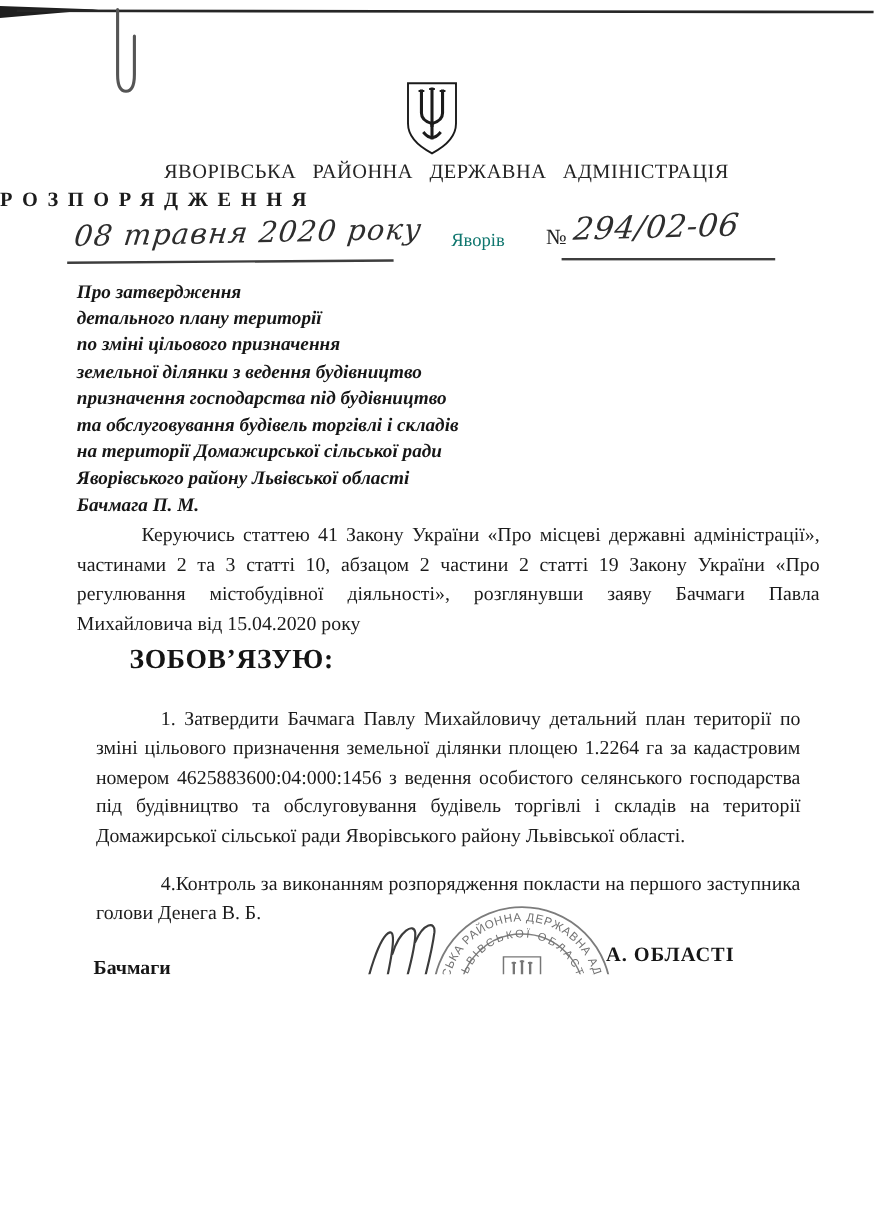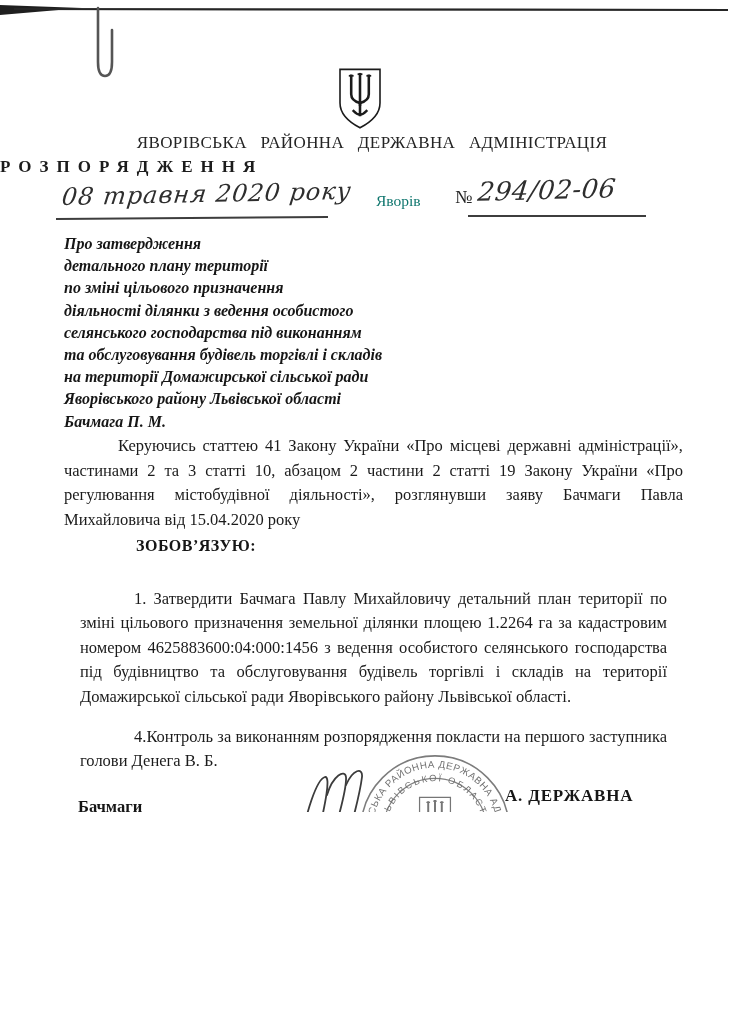--- a/index.html
+++ b/index.html
@@ -43,21 +43,21 @@
     font-weight:bold; font-style:italic; font-size:16px; line-height:22.2px;
     white-space:nowrap; color:#161616;
   }
 
   .preamble {
     left:64px; top:434px; width:619px; font-size:16.5px; line-height:24.6px;
     text-align:justify; color:#1b1b1b;
   }
   .preamble p { margin:0; text-indent:54px; }
 
-  .resolution { left:136px; top:537px; font-weight:bold; font-size:16px; letter-spacing:0.5px; color:#151515; }
+  .resolution { left:108px; top:537px; font-weight:bold; font-size:23px; letter-spacing:0.5px; color:#151515; }
 
   .items { left:64px; top:571px; width:619px; font-size:16.5px; line-height:24.4px; color:#1b1b1b; }
   .items p { margin:16px; text-indent:54px; text-align:justify; }
 
   .signer-title { left:78px; top:797px; font-weight:bold; font-size:16.5px; color:#161616; }
   .signer-name  { left:505px; top:786px; font-weight:bold; font-size:17px; letter-spacing:0.8px; color:#161616; }
 
   .stamp { left:357px; top:752px; opacity:0.88; }
   .sig   { left:205px; top:753px; }
 </style>
@@ -103,41 +103,41 @@
   <div class="abs uline date-uline"></div>
   <div class="abs place">Яворів</div>
   <div class="abs num-label">№</div>
   <div class="abs handwrite num-hw">294/02-06</div>
   <div class="abs uline num-uline"></div>
 
   <div class="abs subject">
     <div>Про затвердження</div>
     <div>детального плану території</div>
     <div>по зміні цільового призначення</div>
-    <div>діяльності ділянки з ведення особистого</div>
-    <div>селянського господарства під виконанням</div>
+    <div>земельної ділянки з ведення будівництво</div>
+    <div>призначення господарства під будівництво</div>
     <div>та обслуговування будівель торгівлі і складів</div>
     <div>на території Домажирської сільської ради</div>
     <div>Яворівського району  Львівської області</div>
     <div>Бачмага П. М.</div>
   </div>
 
   <div class="abs preamble">
     <p>Керуючись статтею 41 Закону України «Про місцеві державні адміністрації», частинами 2 та 3 статті 10, абзацом 2 частини 2 статті 19 Закону України «Про регулювання містобудівної діяльності», розглянувши заяву Бачмаги Павла Михайловича від 15.04.2020 року</p>
   </div>
 
   <div class="abs resolution">ЗОБОВ’ЯЗУЮ:</div>
 
   <div class="abs items">
     <p>1. Затвердити Бачмага Павлу Михайловичу детальний план території по зміні цільового призначення земельної ділянки площею 1.2264 га за кадастровим номером 4625883600:04:000:1456 з ведення особистого селянського господарства під будівництво та обслуговування будівель торгівлі і складів на території  Домажирської сільської ради Яворівського району Львівської області.</p>
     <p>4.Контроль за виконанням розпорядження покласти на першого заступника голови Денега В. Б.</p>
   </div>
 
   <div class="abs signer-title">Бачмаги</div>
-  <div class="abs signer-name">А. ДЕРЖАВНА</div>
+  <div class="abs signer-name">А. ОБЛАСТІ</div>
 
   <svg class="abs stamp" width="156" height="156" viewBox="0 0 160 160">
     <defs>
       <path id="ringPath" d="M 27.6 116.7 A 64 64 0 1 1 80 144" fill="none"></path>
       <path id="ring2Path" d="M 34 99.5 A 50 50 0 1 1 126 99.5" fill="none"></path>
       <path id="codePath" d="M 48 98 A 36 36 0 0 0 112 98" fill="none"></path>
       <path id="countryPath" d="M 36 107 A 52 52 0 0 0 124 107" fill="none"></path>
     </defs>
     <circle cx="80" cy="80" r="76" fill="none" stroke="#6a6a6a" stroke-width="1.6"></circle>
     <circle cx="80" cy="80" r="53" fill="none" stroke="#6f6f6f" stroke-width="1.2"></circle>

